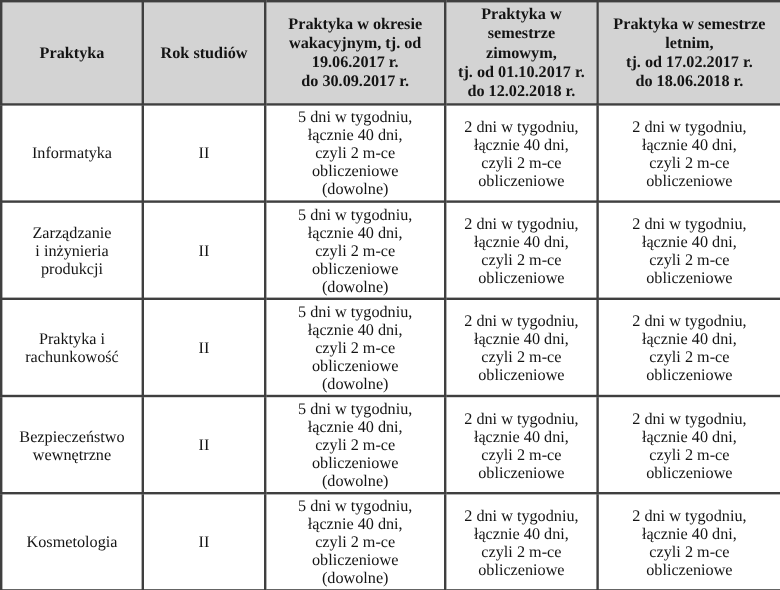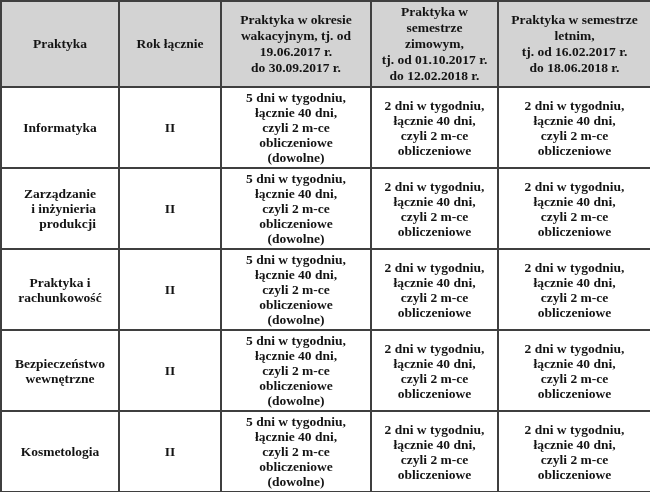--- a/index.html
+++ b/index.html
@@ -36,61 +36,60 @@
   }
   table.schedule th {
     background: var(--header-bg);
     font-weight: bold;
     font-size: 13.5px;
     line-height: 16px;
   }
   table.schedule td {
     font-size: 13.5px;
     line-height: 15px;
-    font-weight: bold;
   }
   thead tr { height: 86px; }
   tbody tr { height: 80px; }
   .col-kierunek  { width: 118px; }
   .col-rok       { width: 102px; }
   .col-wakacyjna { width: 150px; }
   .col-zimowa    { width: 127px; }
   .col-letnia    { width: 153px; }
   .block-left {
     display: inline-block;
-    text-align: right;
+    text-align: center;
   }
 </style>
 </head>
 <body>
 
 <table class="schedule">
   <colgroup>
     <col class="col-kierunek">
     <col class="col-rok">
     <col class="col-wakacyjna">
     <col class="col-zimowa">
     <col class="col-letnia">
   </colgroup>
   <thead>
     <tr>
       <th>Praktyka</th>
-      <th>Rok łącznie</th>
+      <th>Rok studiów</th>
       <th>Praktyka w okresie
 wakacyjnym, tj. od
 19.06.2017 r.
 do 30.09.2017 r.</th>
       <th>Praktyka w
 semestrze
 zimowym,
 tj. od 01.10.2017 r.
 do 12.02.2018 r.</th>
       <th>Praktyka w semestrze
 letnim,
-tj. od 16.02.2017 r.
+tj. od 17.02.2017 r.
 do 18.06.2018 r.</th>
     </tr>
   </thead>
   <tbody>
     <tr>
       <td>Informatyka</td>
       <td>II</td>
       <td>5 dni w tygodniu,
 łącznie 40 dni,
 czyli 2 m-ce

